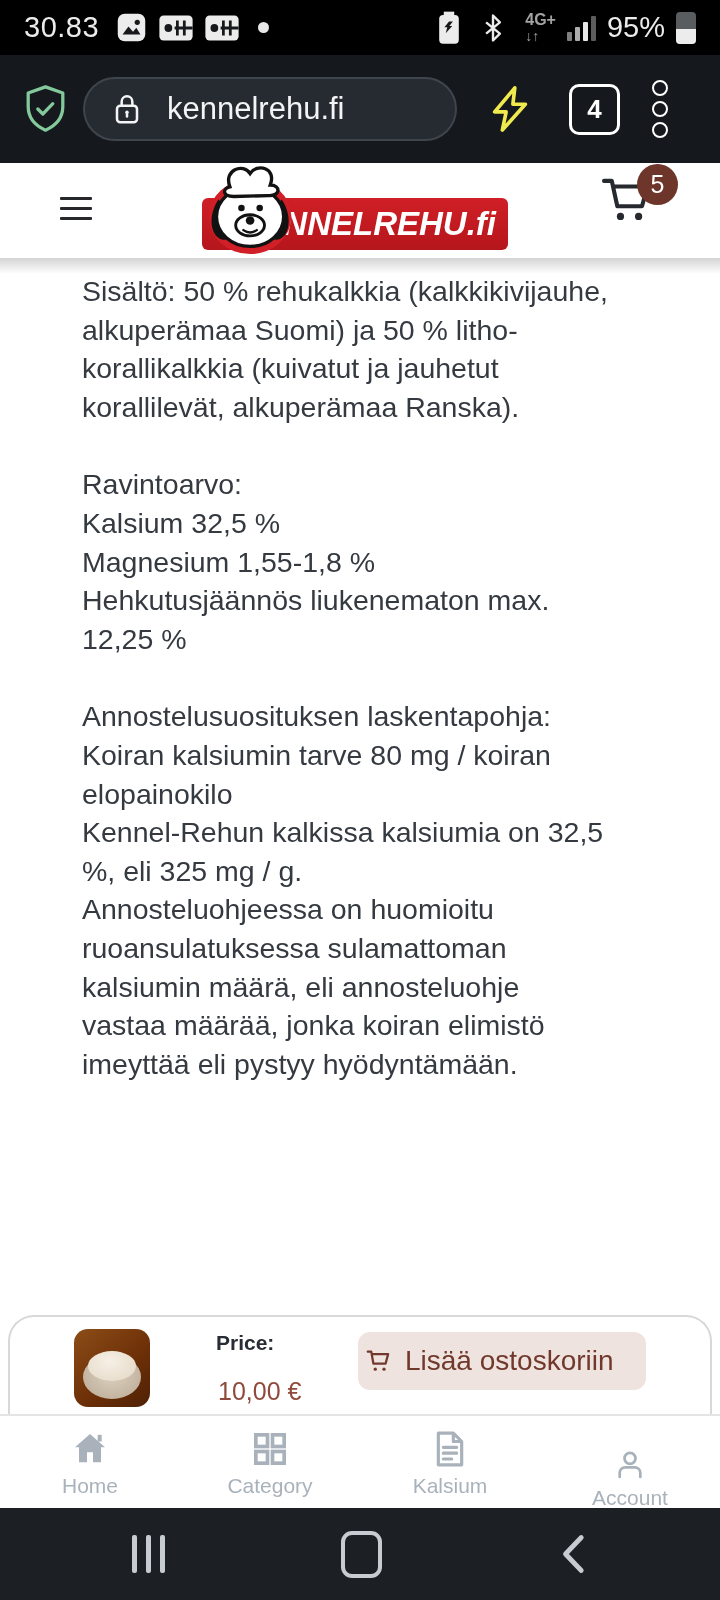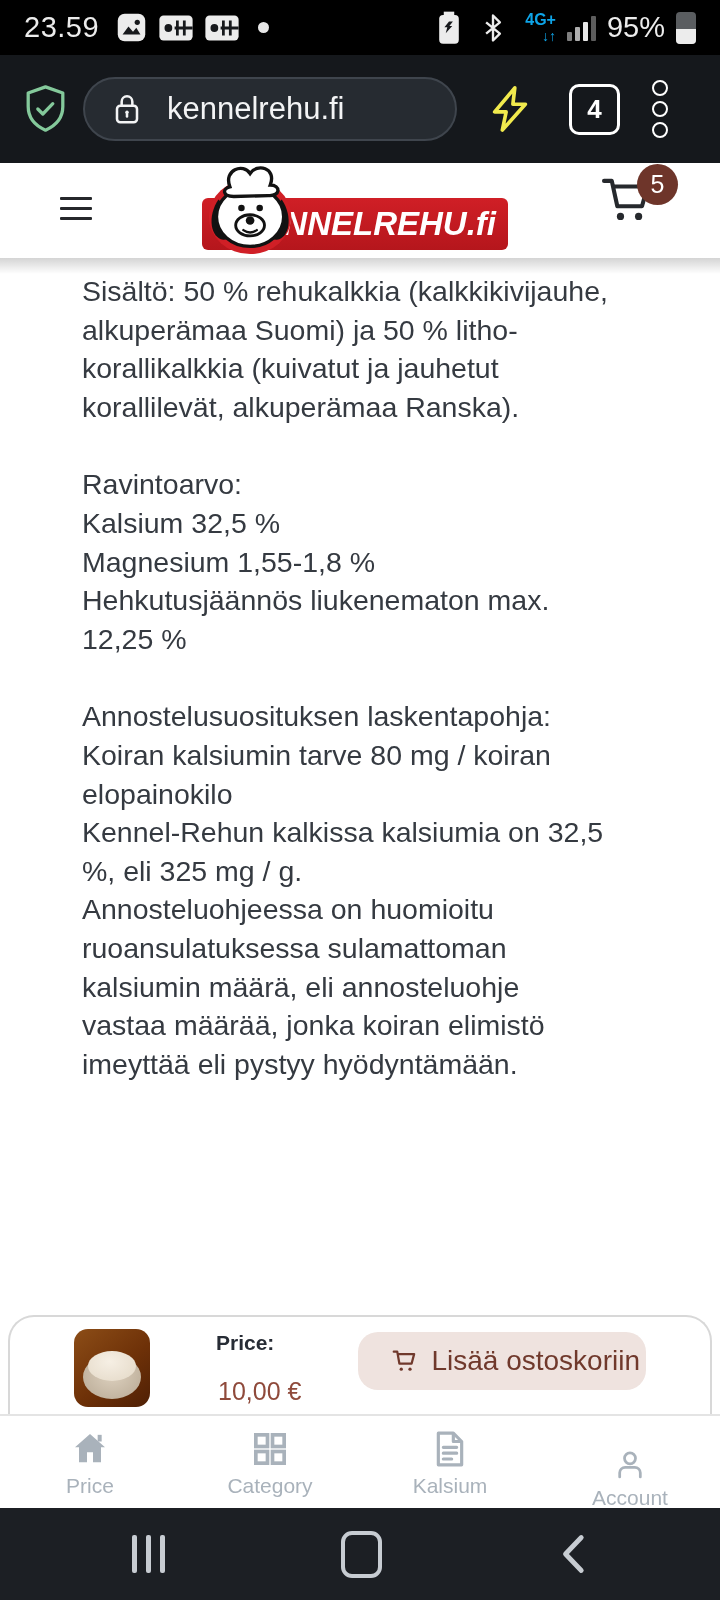--- a/index.html
+++ b/index.html
@@ -8,21 +8,21 @@
     background:#ffffff;font-family:"Liberation Sans",sans-serif;
     -webkit-font-smoothing:antialiased;
   }
   
   .status-bar{position:absolute;top:0;left:0;right:0;height:55px;background:#000;
     display:flex;align-items:center;padding:0 24px;box-sizing:border-box;color:#ececec;}
   .sb-time{font-size:29px;margin-right:16px;letter-spacing:.5px;}
   .sb-ico{display:inline-flex;margin-right:10px;}
   .sb-dot{width:11px;height:11px;border-radius:50%;background:#e8e8e8;margin-left:8px;}
   .sb-right{margin-left:auto;display:flex;align-items:center;gap:11px;}
-  .net-block{display:flex;flex-direction:column;align-items:flex-end;line-height:1;color:#0ea5e9;}
+  .net-block{display:flex;flex-direction:column;align-items:flex-start;line-height:1;color:#a3a3a3;}
   .net-label{font-size:16px;font-weight:bold;}
   .net-arrows{font-size:14px;margin-top:1px;}
   .sig-bars{display:flex;align-items:flex-end;gap:3px;height:26px;}
   .sig-bars i{width:5px;background:#e8e8e8;border-radius:1px;display:block;}
   .sig-bars i:nth-child(1){height:9px;opacity:.55}
   .sig-bars i:nth-child(2){height:14px;opacity:.75}
   .sig-bars i:nth-child(3){height:19px;}
   .sig-bars i:nth-child(4){height:25px;opacity:.4}
   .sb-percent{font-size:29px;}
   .batt{width:20px;height:32px;border-radius:4px;background:#5a5d60;position:relative;overflow:hidden;}
@@ -62,42 +62,42 @@
     border:2px solid #d8d8d8;border-bottom:none;border-radius:26px 26px 0 0;box-sizing:border-box;z-index:6;}
   .thumb{position:absolute;left:64px;top:12px;width:76px;height:78px;border-radius:14px;overflow:hidden;
     background:linear-gradient(140deg,#8c4d17 0%,#6e3108 55%,#4f2005 100%);}
   .bowl{position:absolute;left:9px;top:26px;width:58px;height:44px;border-radius:50%;
     background:radial-gradient(ellipse at 50% 40%,#ded2c0,#b7a893);}
   .powder{position:absolute;left:14px;top:22px;width:48px;height:30px;border-radius:50%;
     background:radial-gradient(ellipse at 45% 35%,#f6efe4,#e3d8c6);}
   .price-label{position:absolute;left:206px;top:14px;font-weight:bold;font-size:21px;color:#272c35;}
   .price-value{position:absolute;left:208px;top:60px;font-size:25px;color:var(--price);}
   .add-btn{position:absolute;left:348px;top:15px;width:288px;height:58px;background:var(--button_bg);
-    border:none;border-radius:20px;color:var(--button_text);font-size:28px;font-family:inherit;
-    display:flex;align-items:center;justify-content:flex-end;gap:11px;cursor:pointer;}
+    border:none;border-radius:12px;color:var(--button_text);font-size:28px;font-family:inherit;
+    display:flex;align-items:center;justify-content:flex-start;gap:11px;cursor:pointer;}
   
   .bottom-nav{position:absolute;left:0;right:0;top:1414px;height:94px;background:#fff;
     border-top:2px solid #e4e4e4;display:flex;z-index:6;}
   .nav-item{flex:1;display:flex;flex-direction:column;align-items:center;padding-top:13px;gap:5px;
     color:#a9b2bb;cursor:pointer;}
   .nav-item.account{padding-top:32px;}
   .nav-label{font-size:21px;}
   
   .android-nav{position:absolute;left:0;right:0;top:1508px;height:92px;background:#1c1f24;
     display:flex;align-items:center;justify-content:space-between;padding:0 132px;box-sizing:border-box;z-index:7;}
   .recents{display:flex;gap:9px;cursor:pointer;}
   .recents i{width:5px;height:38px;background:#c7ccd2;border-radius:2px;display:block;}
   .home-sq{width:33px;height:39px;border:4px solid #c7ccd2;border-radius:11px;cursor:pointer;}
   .back-ico{cursor:pointer;display:inline-flex;}
 </style>
 </head>
 <body>
 
 <div class="status-bar">
-  <span class="sb-time">23.59</span>
+  <span class="sb-time">30.83</span>
   <span class="sb-ico">
     <svg width="33" height="33" viewBox="0 0 24 24">
         <rect x="2" y="2" width="20" height="20" rx="5" fill="#ececec"></rect>
         <path d="M5.5 17l4.3-5.8 3.3 3.8 2.4-2.8 3 4.8z" fill="#17191c"></path>
         <circle cx="16.2" cy="8.2" r="1.9" fill="#17191c"></circle>
       </svg>
   </span>
   <span class="sb-ico">
     <svg width="36" height="30" viewBox="0 0 26 20">
         <rect x="1" y="1" width="24" height="18" rx="3" fill="#ececec"></rect>
@@ -246,21 +246,21 @@
     <span>Lisää ostoskoriin</span>
   </button>
 </div>
 
 <div class="bottom-nav">
   <div class="nav-item">
     <svg width="42" height="40" viewBox="0 0 24 24" fill="#a9b2bb">
       <path d="M12 3l9 8h-2.4v9h-4.8v-6H10.2v6H5.4v-9H3z"></path>
         <rect x="16.6" y="3.5" width="2.4" height="4"></rect>
     </svg>
-    <span class="nav-label">Price</span>
+    <span class="nav-label">Home</span>
   </div>
   <div class="nav-item">
     <svg width="42" height="40" viewBox="0 0 24 24" fill="none" stroke="#a9b2bb" stroke-width="2.2">
       <rect x="3.5" y="3.5" width="7" height="7"></rect>
         <rect x="13.5" y="3.5" width="7" height="7"></rect>
         <rect x="3.5" y="13.5" width="7" height="7"></rect>
         <rect x="13.5" y="13.5" width="7" height="7"></rect>
     </svg>
     <span class="nav-label">Category</span>
   </div>

